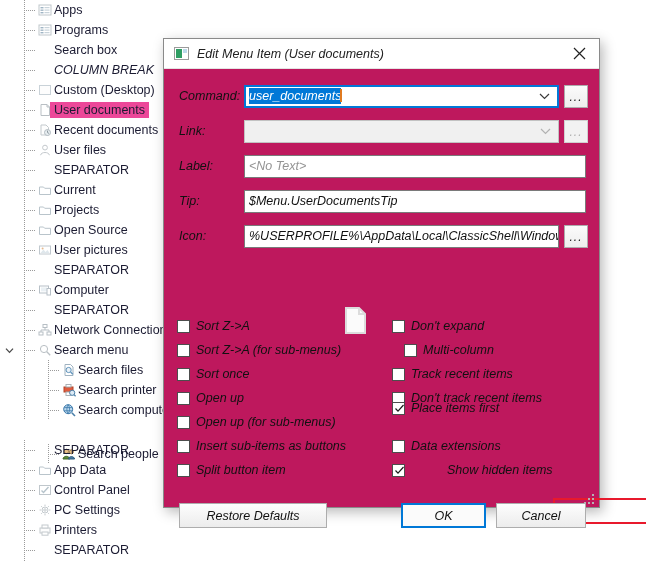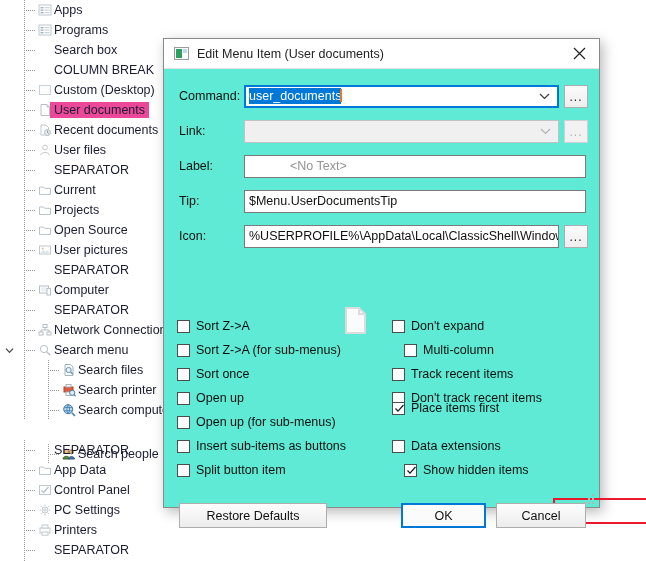--- a/index.html
+++ b/index.html
@@ -23,23 +23,24 @@
   .tchev{position:absolute;left:5px;top:6px;width:9px;height:9px;}
   .tchev svg{display:block}
   .ticon{position:absolute;top:3px;width:14px;height:14px;}
   .tlabel{position:absolute;top:2px;height:16px;line-height:16px;padding:0 4px;
     font-size:12.5px;color:#1b1b32;}
   .tlabel.sel{background:#ec4899;}
 
   
   #dialog{
     position:absolute;left:163px;top:38px;width:437px;height:470px;
-    background:#5eead4;border:1px solid #8a8a8a;
+    background:#be185d;border:1px solid #8a8a8a;
     box-shadow:3px 4px 12px rgba(0,0,0,.28);
     box-sizing:border-box;
+    font-style:italic;
   }
   #titlebar{height:30px;background:#ffffff;border-bottom:1px solid #e4e4e4;
     display:flex;align-items:center;position:relative;box-sizing:border-box;}
   #titleicon{width:15px;height:15px;margin-left:10px;position:relative;}
   #titletext{margin-left:8px;font-size:12.5px;color:#222;}
   #closebtn{position:absolute;right:0;top:0;width:40px;height:29px;
     display:flex;align-items:center;justify-content:center;}
   #closebtn svg{display:block}
 
   #dlgbody{position:relative;height:439px;}
@@ -48,21 +49,21 @@
   .flabel{position:absolute;left:15px;top:4px;font-size:12.5px;color:#111;}
 
   .finput{position:absolute;box-sizing:border-box;height:23px;background:#fff;
     border:1px solid #7a7a7a;font-size:12.5px;color:#111;
     padding:0 0 0 4px;line-height:21px;overflow:hidden;white-space:nowrap;}
   .finput.focused{border:2px solid #0078d7;line-height:19px;padding-left:3px;}
   .finput.disabled{background:#f0f0f0;border:1px solid #c2c2c2;color:#9a9a9a;}
   .finput .selbg{background:#0078d7;color:#fff;padding:1px 0;}
   .caret{display:inline-block;width:2px;height:13px;background:#e07a20;
     vertical-align:-2px;margin-left:-1px;}
-  .placeholder{color:#949494;margin-left:41px;}
+  .placeholder{color:#949494;}
 
   .combo-arrow{position:absolute;top:0;height:100%;width:22px;
     display:flex;align-items:center;justify-content:center;}
   .combo-arrow svg{display:block}
 
   .dots{position:absolute;box-sizing:border-box;width:24px;height:23px;
     background:linear-gradient(#fbfbfb,#eeeeee);border:1px solid #adadad;
     font-size:12px;color:#222;display:flex;align-items:center;justify-content:center;
     letter-spacing:1px;}
   .dots.disabled{color:#b0b0b0;border-color:#d0d0d0;background:#f2f2f2;}
@@ -115,21 +116,21 @@
           <rect x="6.5" y="6.5" width="5" height="1.2" fill="#c8d3da"></rect>
           <rect x="6.5" y="9" width="5" height="1.2" fill="#c8d3da"></rect>
         </svg></span>
       <span class="tlabel" style="left: 50px;">Programs</span>
     </div>
     <div class="trow" style="top: 40px; width: 163px;">
       <div class="tguide" style="left: 24px;"></div>
       <div class="telbow" style="left: 24px; width: 12px;"></div>
       <span class="tlabel" style="left: 50px;">Search box</span>
     </div>
-    <div class="trow" style="top: 60px; width: 163px;">
+    <div class="trow" style="top: 60px; width: 163px; font-style: italic;">
       <div class="tguide" style="left: 24px;"></div>
       <div class="telbow" style="left: 24px; width: 12px;"></div>
       <span class="tlabel" style="left: 50px;">COLUMN BREAK</span>
     </div>
     <div class="trow" style="top: 80px; width: 163px;">
       <div class="tguide" style="left: 24px;"></div>
       <div class="telbow" style="left: 24px; width: 12px;"></div>
       <span class="ticon" style="left: 38px;"><svg class="icsvg" width="14" height="14" viewBox="0 0 14 14">
           <rect x="1.5" y="2.5" width="11" height="9" fill="#fdfdfd" stroke="#c9d2d8"></rect>
         </svg></span>
@@ -473,21 +474,21 @@
             <svg width="11" height="11" viewBox="0 0 11 11">
               <path d="M1.5 5.5 L4 8.2 L9.5 2" stroke="#1a1a1a" stroke-width="1.2" fill="none"></path>
             </svg>
           </span>
           <span class="cblabel">Place items first</span>
         </div>
         <div class="cbrow" style="left: 228px; top: 367px;">
           <span class="cbbox"></span>
           <span class="cblabel">Data extensions</span>
         </div>
-        <div class="cbrow" style="left: 240px; top: 391px;">
+        <div class="cbrow" style="left: 228px; top: 391px; gap: 36px;">
           <span class="cbbox">
             <svg width="11" height="11" viewBox="0 0 11 11">
               <path d="M1.5 5.5 L4 8.2 L9.5 2" stroke="#1a1a1a" stroke-width="1.2" fill="none"></path>
             </svg>
           </span>
           <span class="cblabel">Show hidden items</span>
         </div>
       </div>
 
     <div id="redbox"></div>

